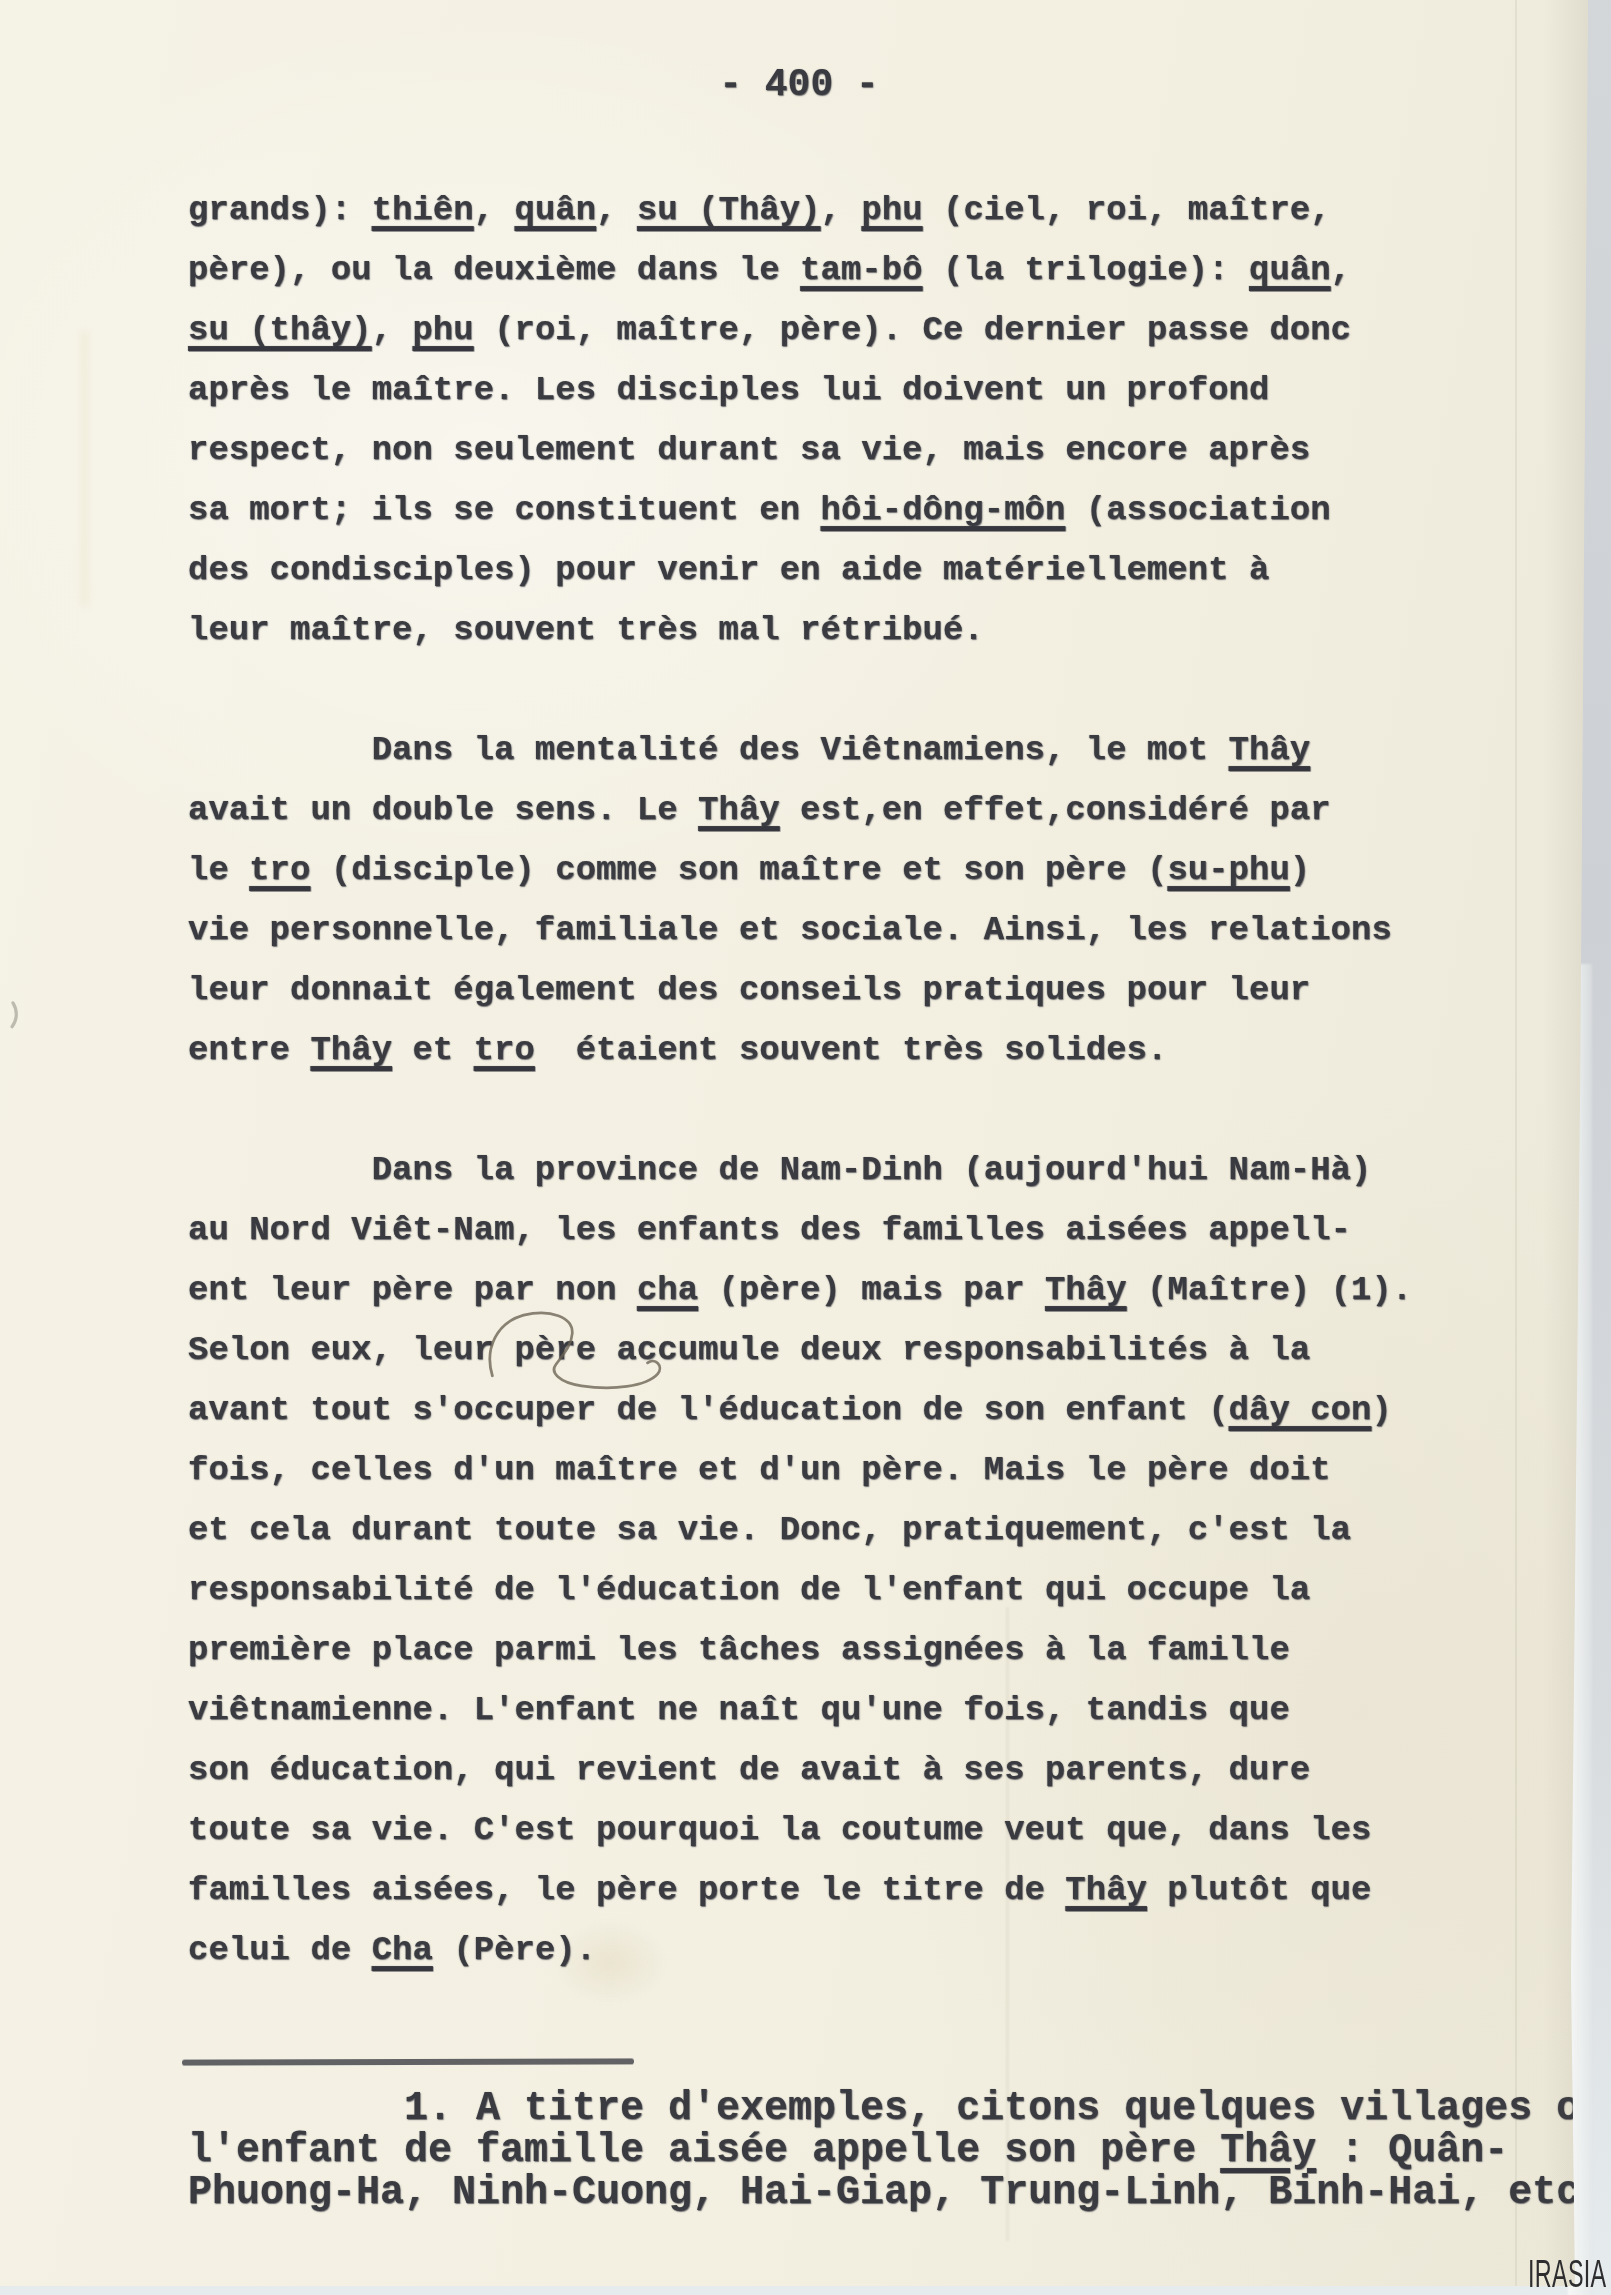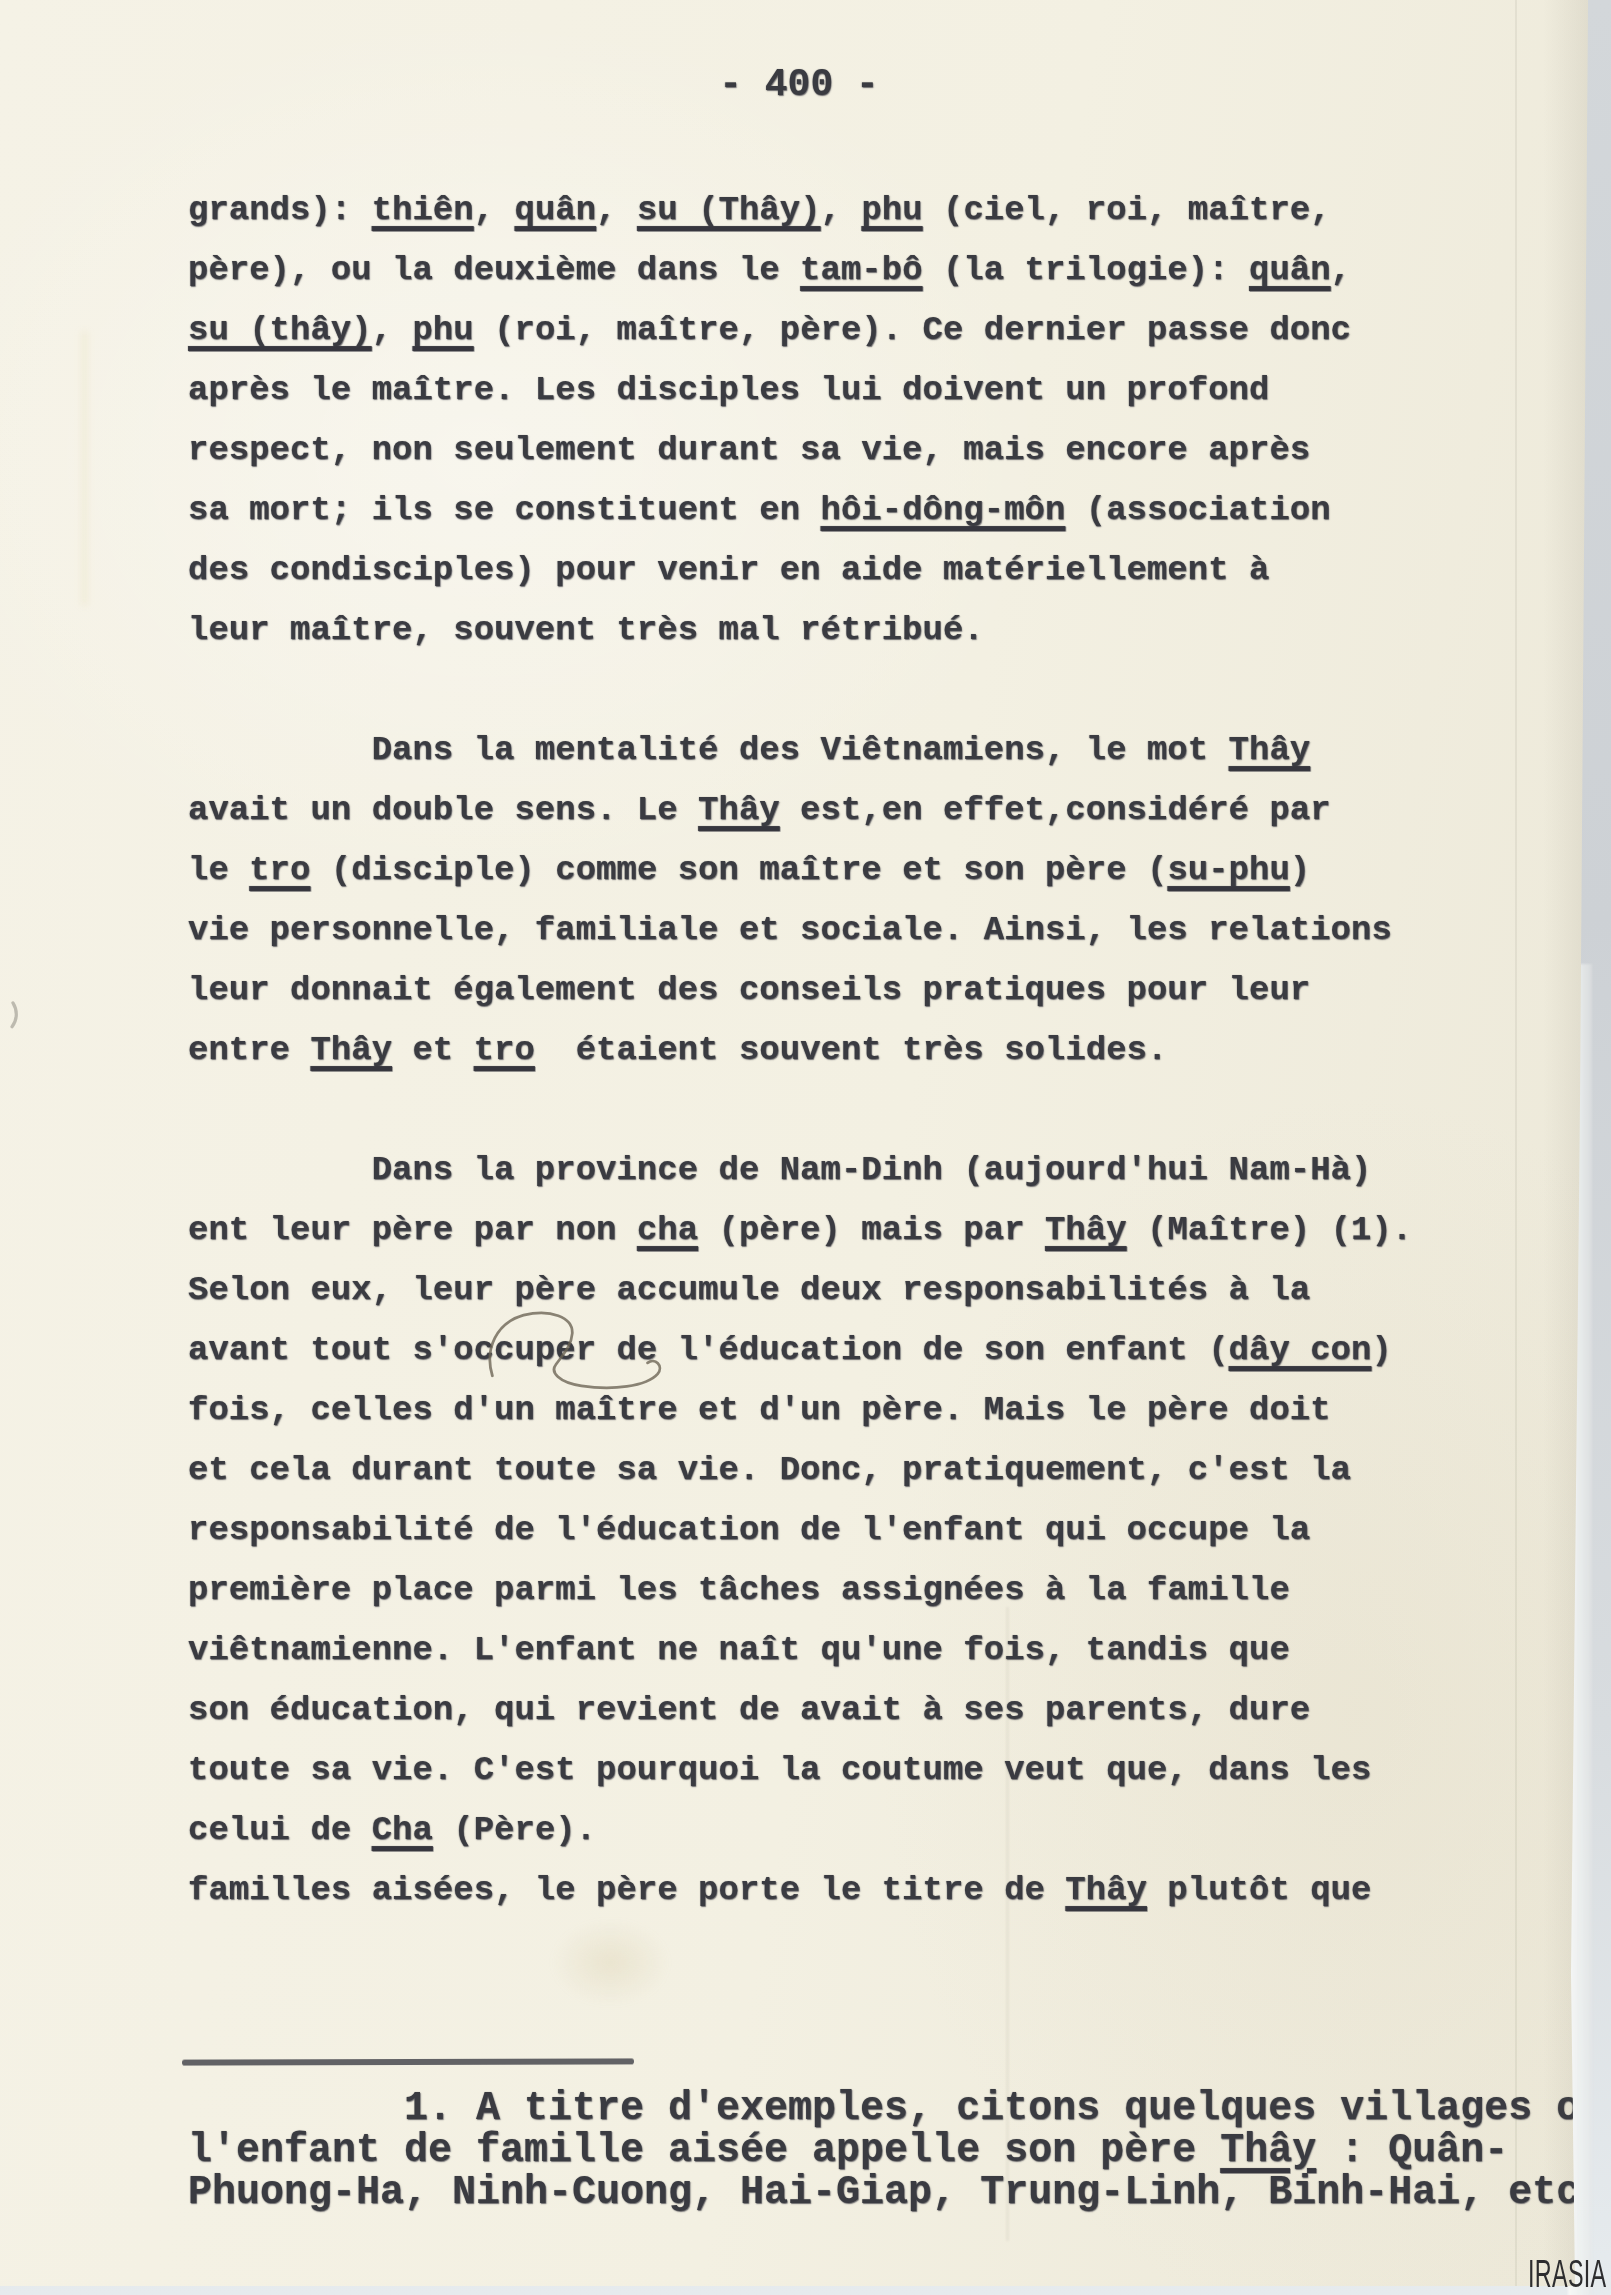--- a/index.html
+++ b/index.html
@@ -109,32 +109,33 @@
       <div class="line"><span>leur maître, souvent très mal rétribué.</span></div>
       <div class="line"><span></span></div>
       <div class="line"><span>         Dans la mentalité des Viêtnamiens, le mot </span><span class="u">Thây</span></div>
       <div class="line"><span>avait un double sens. Le </span><span class="u">Thây</span><span> est,en effet,considéré par</span></div>
       <div class="line"><span>le </span><span class="u">tro</span><span> (disciple) comme son maître et son père (</span><span class="u">su-phu</span><span>)</span></div>
       <div class="line"><span>vie personnelle, familiale et sociale. Ainsi, les relations</span></div>
       <div class="line"><span>leur donnait également des conseils pratiques pour leur</span></div>
       <div class="line"><span>entre </span><span class="u">Thây</span><span> et </span><span class="u">tro</span><span>  étaient souvent très solides.</span></div>
       <div class="line"><span></span></div>
       <div class="line"><span>         Dans la province de Nam-Dinh (aujourd'hui Nam-Hà)</span></div>
+      <div class="line"><span>au Nord Viêt-Nam, les enfants des familles aisées appell-</span></div>
       <div class="line"><span>ent leur père par non </span><span class="u">cha</span><span> (père) mais par </span><span class="u">Thây</span><span> (Maître) (1).</span></div>
       <div class="line"><span>Selon eux, leur père accumule deux responsabilités à la</span></div>
       <div class="line"><span>avant tout s'occuper de l'éducation de son enfant (</span><span class="u">dây con</span><span>)</span></div>
       <div class="line"><span>fois, celles d'un maître et d'un père. Mais le père doit</span></div>
       <div class="line"><span>et cela durant toute sa vie. Donc, pratiquement, c'est la</span></div>
       <div class="line"><span>responsabilité de l'éducation de l'enfant qui occupe la</span></div>
       <div class="line"><span>première place parmi les tâches assignées à la famille</span></div>
       <div class="line"><span>viêtnamienne. L'enfant ne naît qu'une fois, tandis que</span></div>
       <div class="line"><span>son éducation, qui revient de avait à ses parents, dure</span></div>
       <div class="line"><span>toute sa vie. C'est pourquoi la coutume veut que, dans les</span></div>
+      <div class="line"><span>familles aisées, le père porte le titre de </span><span class="u">Thây</span><span> plutôt que</span></div>
       <div class="line"><span>celui de </span><span class="u">Cha</span><span> (Père).</span></div>
-      <div class="line"><span>familles aisées, le père porte le titre de </span><span class="u">Thây</span><span> plutôt que</span></div>
     </div>
 
   <div class="rule"></div>
 
   <div class="footnote typed" id="footnoteText">
       <div class="line"><span>         1. A titre d'exemples, citons quelques villages où</span></div>
       <div class="line"><span>l'enfant de famille aisée appelle son père </span><span class="u">Thây</span><span> : Quân-</span></div>
       <div class="line"><span>Phuong-Ha, Ninh-Cuong, Hai-Giap, Trung-Linh, Binh-Hai, etc...</span></div>
     </div>
 </div>

